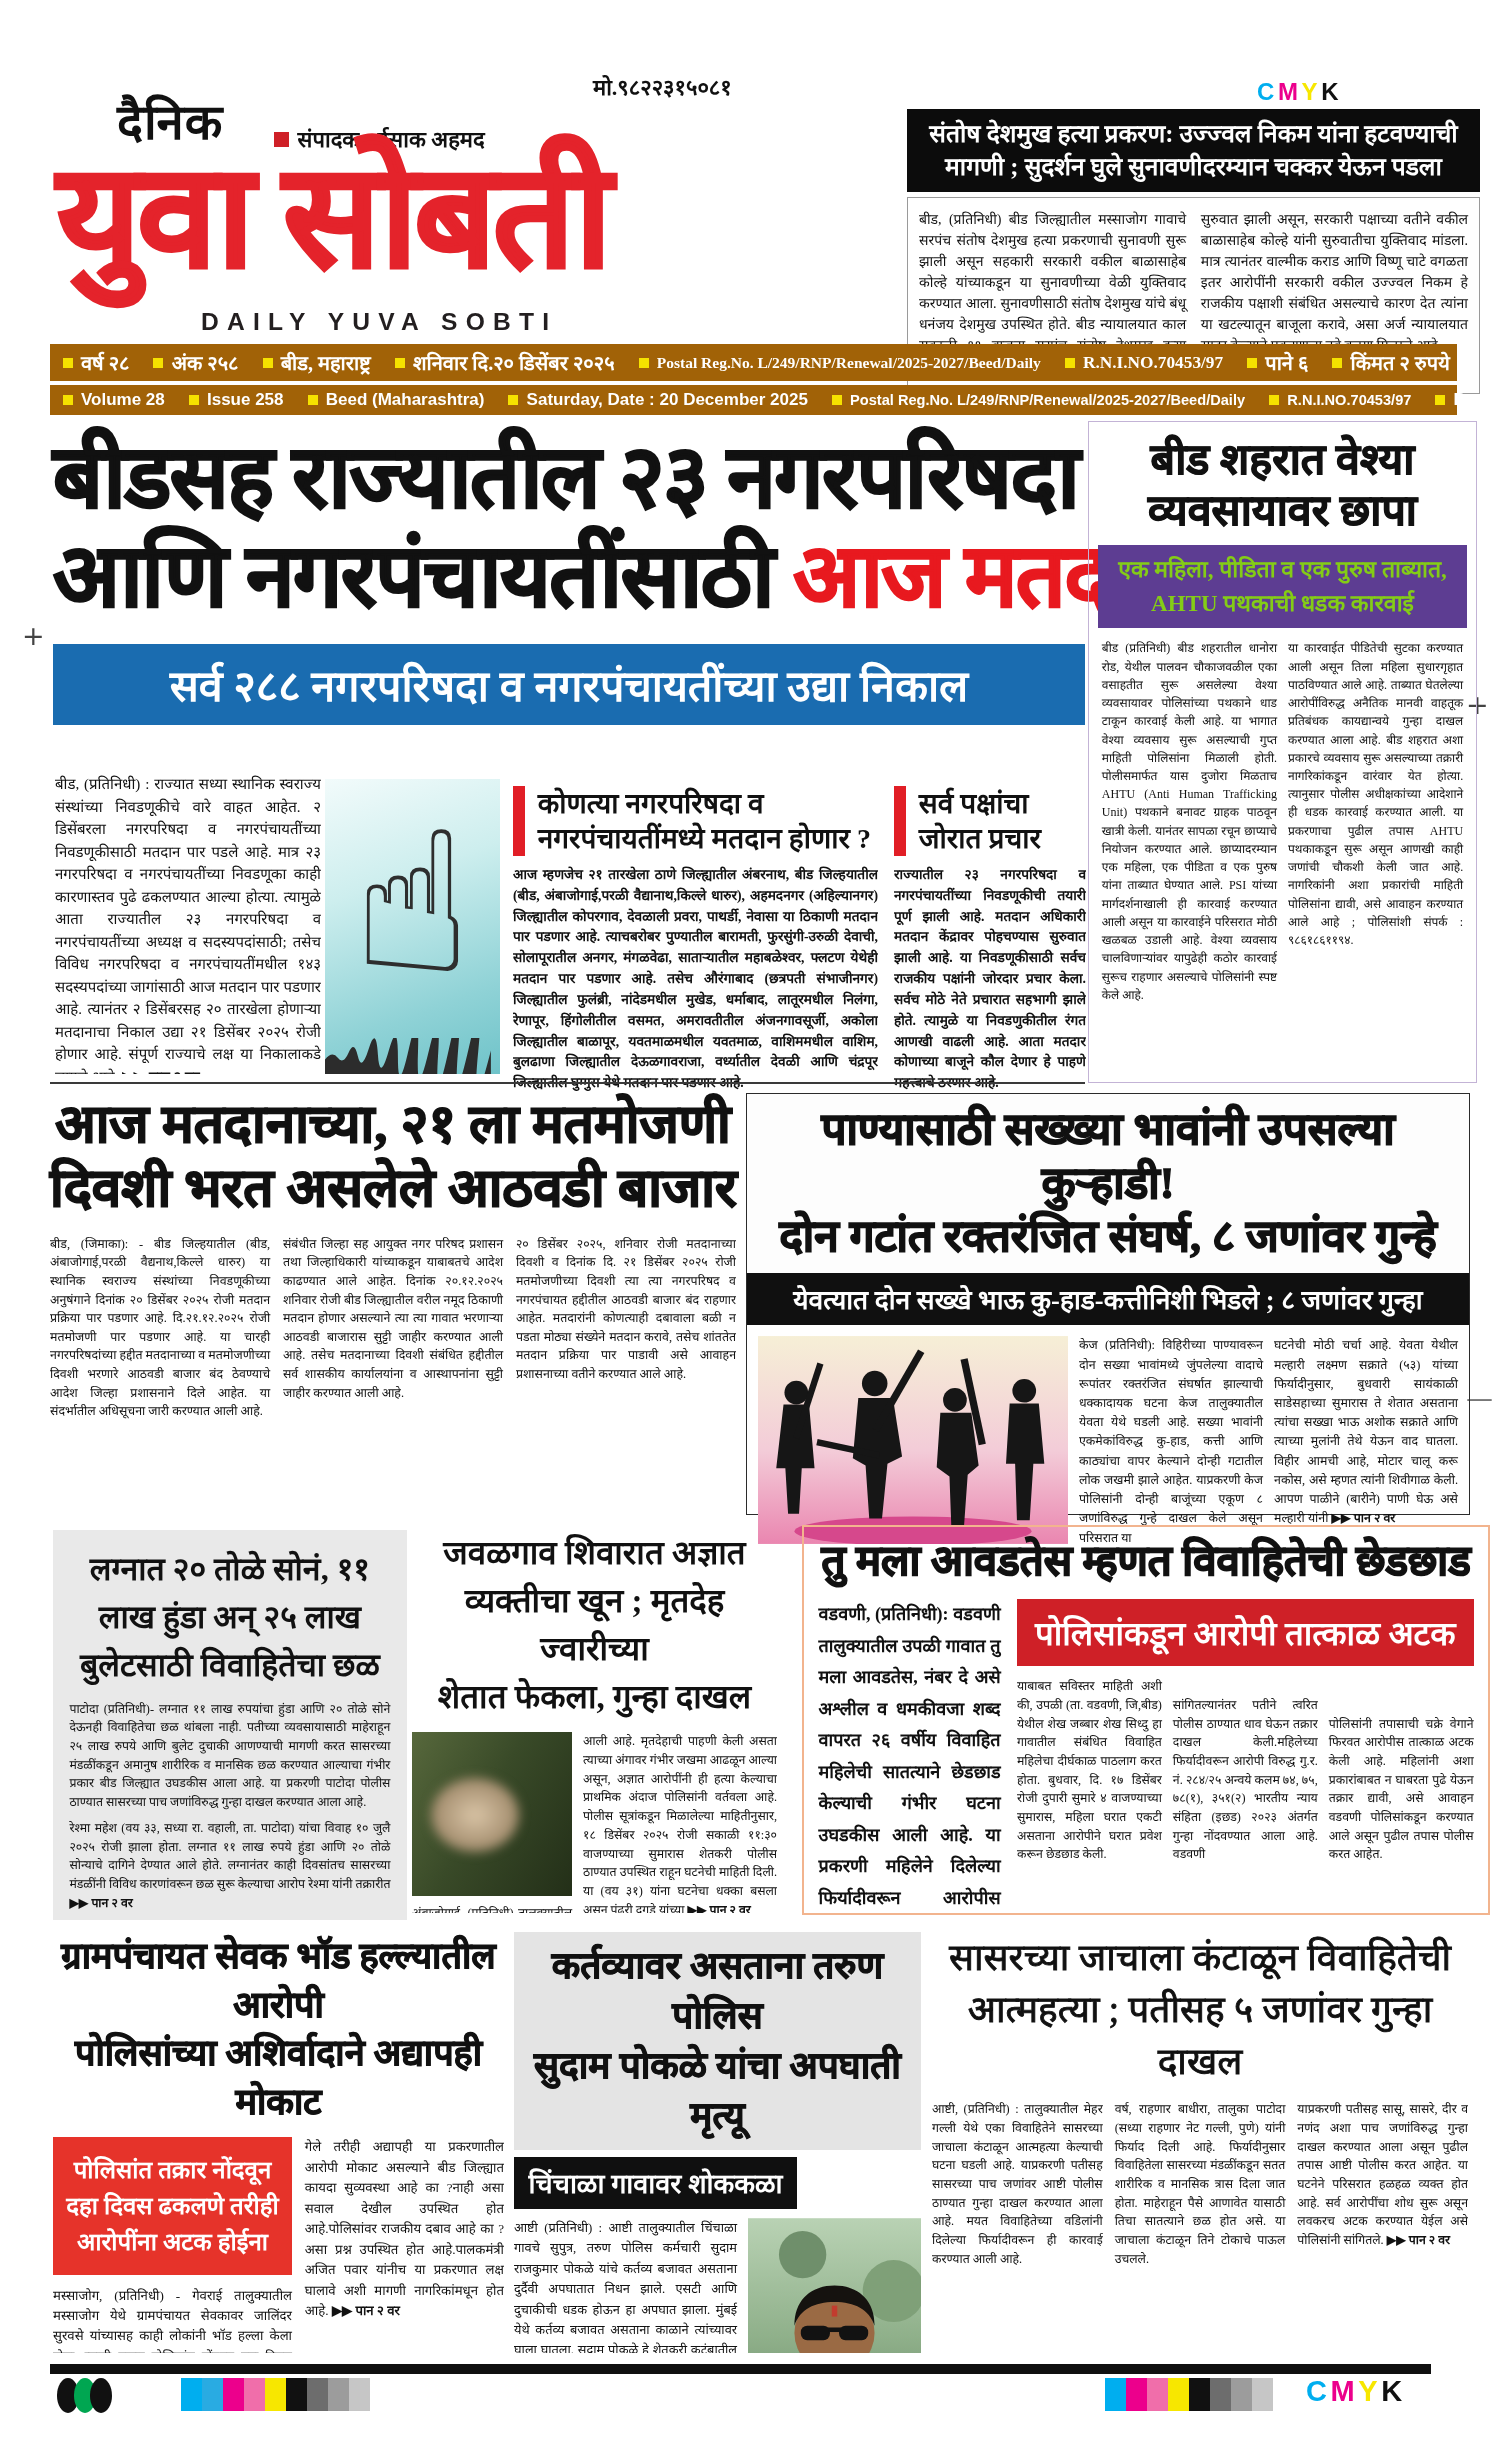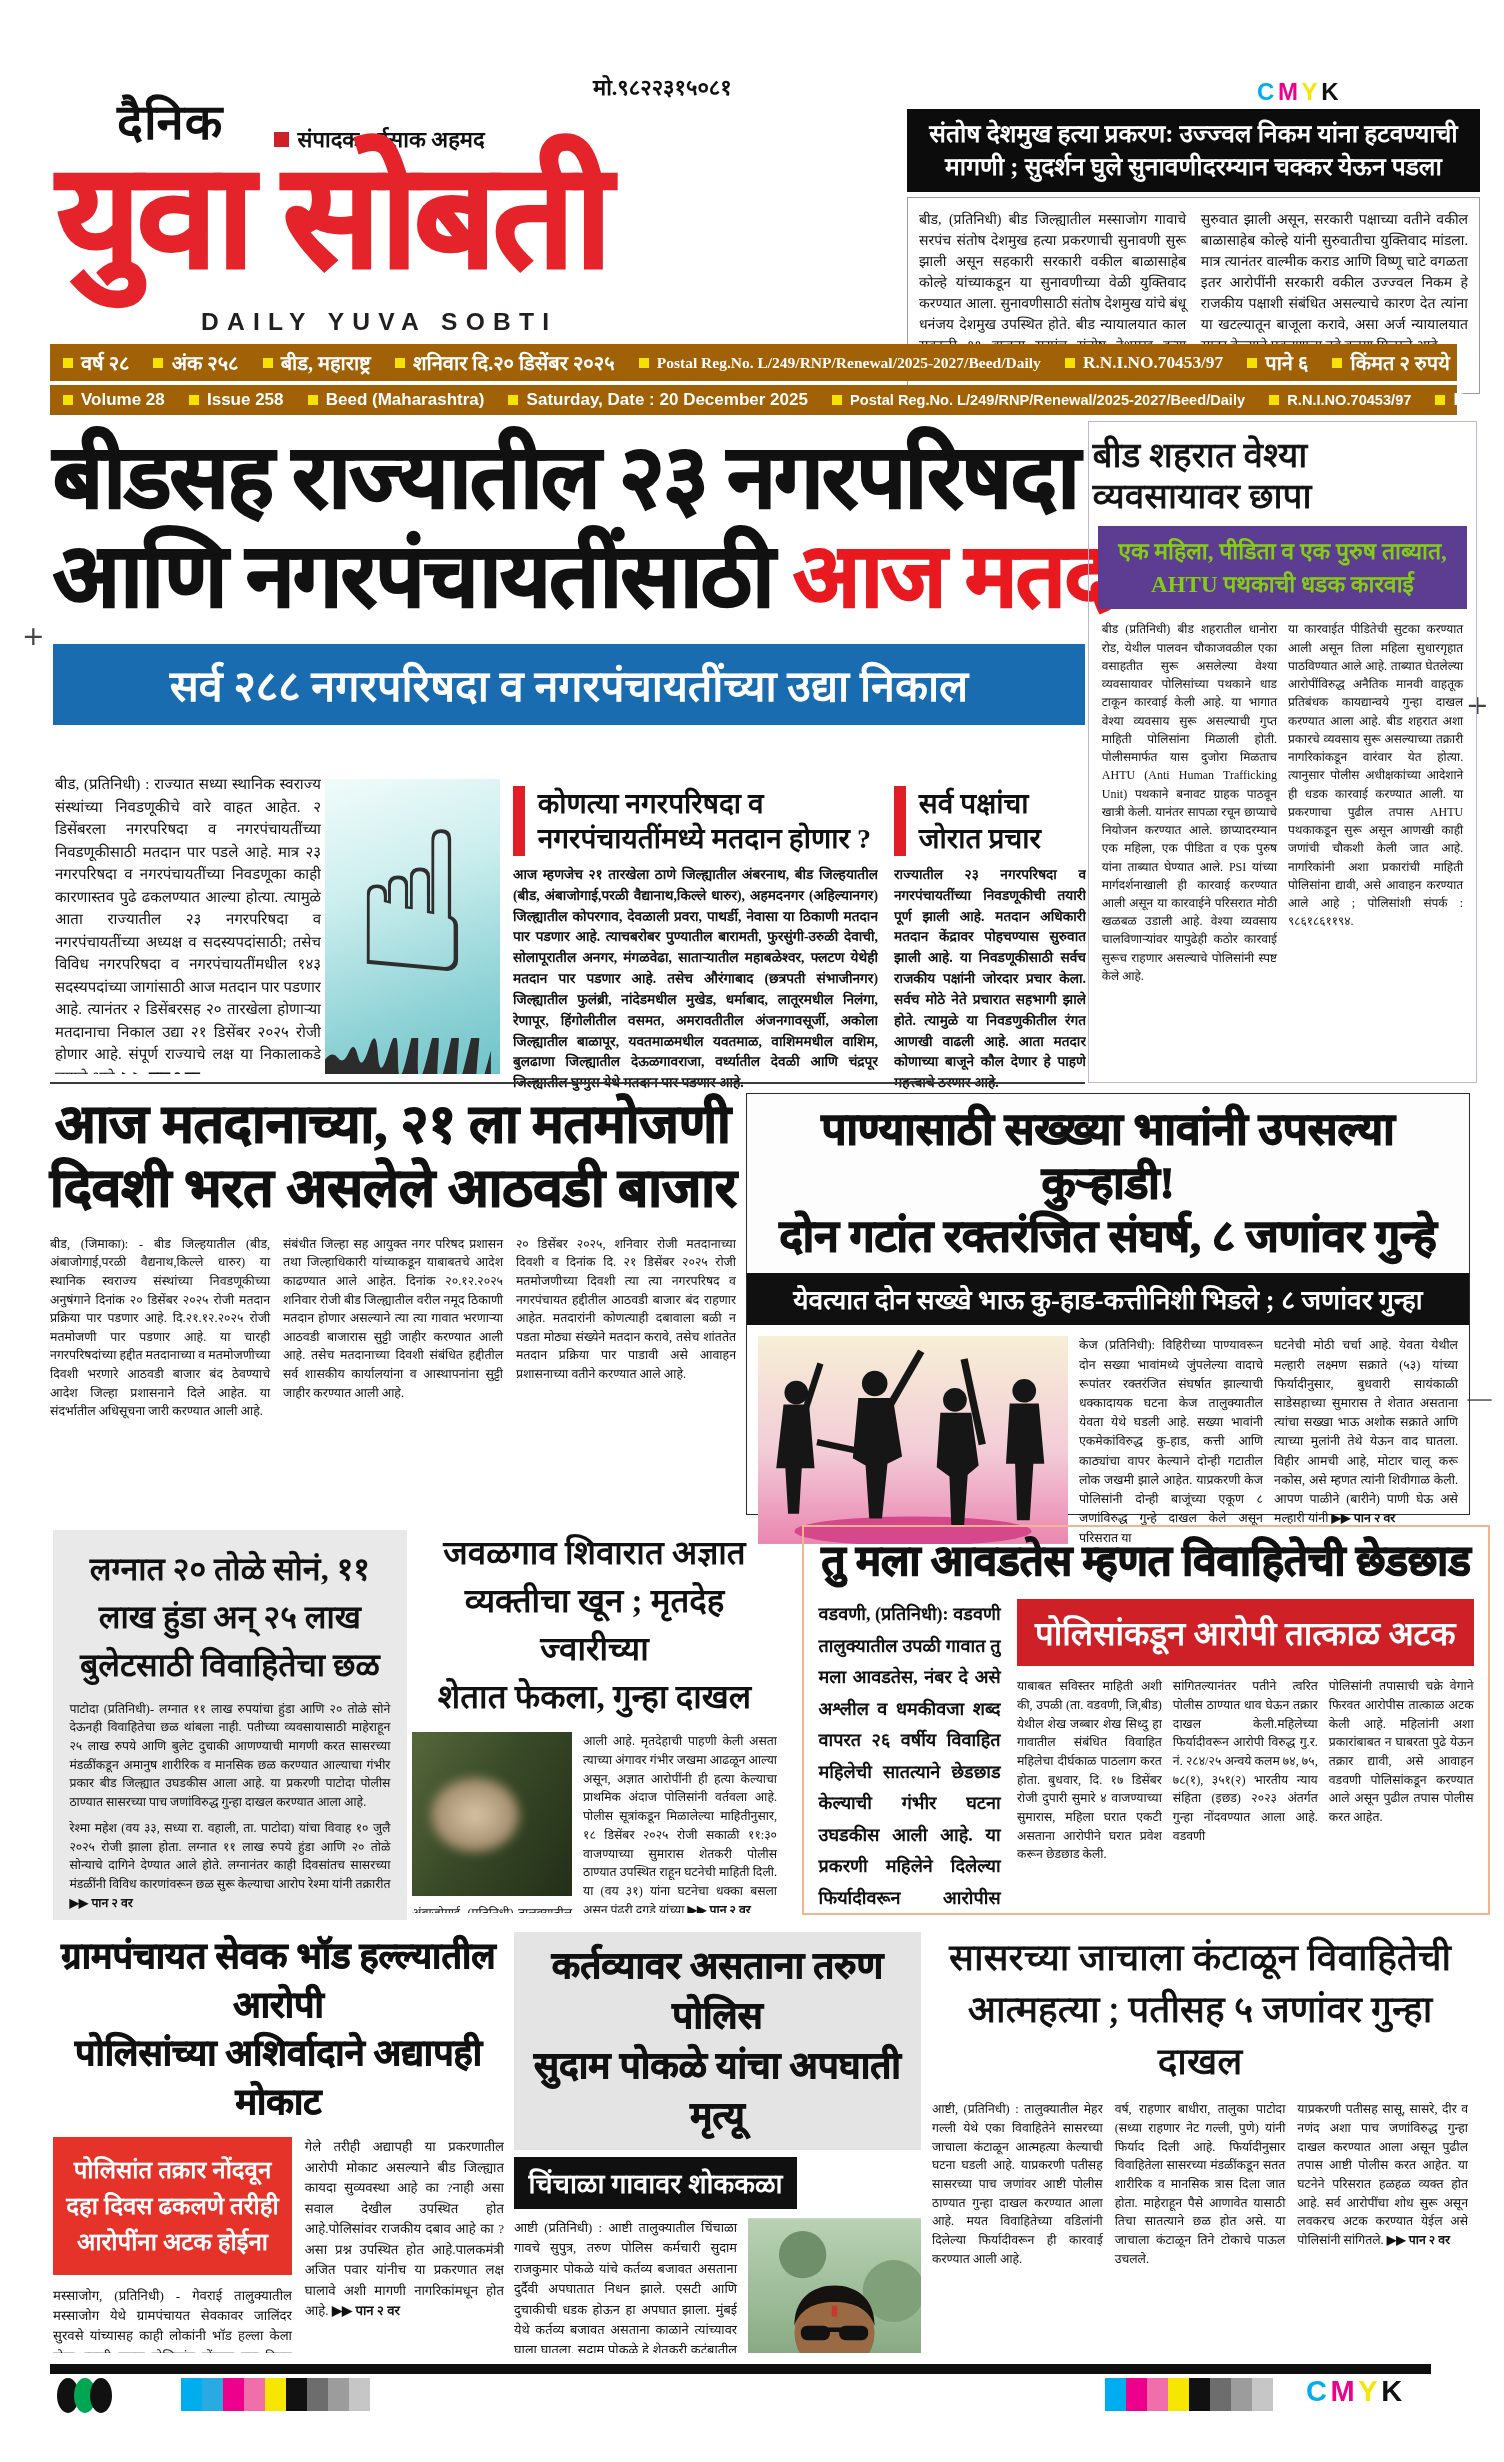--- a/index.html
+++ b/index.html
@@ -32,21 +32,21 @@
   .lead-h{font-size:88px;font-weight:900;line-height:1.12;letter-spacing:-1.8px;-webkit-text-stroke:1.8px #111;white-space:nowrap;}
   .lead-h .red{color:#e8191f;-webkit-text-stroke:1.8px #e8191f;}
   .bluebar{background:#1a6cb0;color:#fff;font-size:43px;font-weight:900;text-align:center;padding:11px 0;}
   
   .redbar-h{border-left:12px solid #e11e26;padding-left:12.8px;font-size:28px;font-weight:900;line-height:1.25;}
   .smallbody{font-size:13.7px;line-height:1.52;font-weight:600;}
   .body16{font-size:15px;line-height:1.5;}
   .more{font-weight:900;white-space:nowrap;}
   
   .raid-box{border:1.8px solid #c3b3d6;}
-  .raid-h{font-size:35px;font-weight:400;line-height:1.18;padding:12.8px 3.6px 9px;-webkit-text-stroke:0.9px #111;}
+  .raid-h{font-size:43px;font-weight:700;text-align:center;line-height:1.18;padding:12.8px 3.6px 9px;-webkit-text-stroke:0.9px #111;}
   .raid-sub{background:#5d3d92;color:#84cc16;font-size:23px;font-weight:800;text-align:center;line-height:1.45;padding:8.2px 5.5px;margin:0 9px;}
   .raid-body{display:flex;gap:11px;padding:11px 12.8px;}
   .raid-body .col{flex:1;font-size:12px;line-height:1.52;}
   
   .market-h{font-size:53px;font-weight:900;line-height:1.2;text-align:center;-webkit-text-stroke:1.4px #111;white-space:nowrap;}
   .cols3{display:flex;gap:12.8px;}
   .cols3 .col{flex:1;font-size:12.4px;line-height:1.5;}
   .fight-wrap{border:1.8px solid #2b2b2b;}
   .fight-h{font-size:44px;font-weight:900;text-align:center;line-height:1.22;padding:9px 3.6px;-webkit-text-stroke:1.4px #111;background:#fdfdfd;}
   .fight-sub{background:#101010;color:#fff;font-size:26.4px;font-weight:800;text-align:center;padding:8.2px 3.6px;}
@@ -235,21 +235,21 @@
       <div class="b13 jt" style="flex:1;"><span>आली आहे. मृतदेहाची पाहणी केली असता त्याच्या अंगावर गंभीर जखमा आढळून आल्या असून, अज्ञात आरोपींनी ही हत्या केल्याचा प्राथमिक अंदाज पोलिसांनी वर्तवला आहे. पोलीस सूत्रांकडून मिळालेल्या माहितीनुसार, १८ डिसेंबर २०२५ रोजी सकाळी ११:३० वाजण्याच्या सुमारास शेतकरी पोलीस ठाण्यात उपस्थित राहून घटनेची माहिती दिली. या (वय ३१) यांना घटनेचा धक्का बसला असून पंढरी दगडे यांच्या</span> <span class="more">▶▶ पान २ वर</span></div>
     </div>
   </div>
 
   <div class="abs tease-box" style="left:802px;top:1525px;width:655px;height:368px;overflow:hidden;">
     <div class="tease-h">तु मला आवडतेस म्हणत विवाहितेची छेडछाड</div>
     <div style="display:flex;gap:16.4px;margin-top:12.8px;">
       <div class="tease-intro jt" style="width:182px;flex:none;">वडवणी, (प्रतिनिधी): वडवणी तालुक्यातील उपळी गावात तु मला आवडतेस, नंबर दे असे अश्लील व धमकीवजा शब्द वापरत २६ वर्षीय विवाहित महिलेची सातत्याने छेडछाड केल्याची गंभीर घटना उघडकीस आली आहे. या प्रकरणी महिलेने दिलेल्या फिर्यादीवरून आरोपीस तात्काळ अटक करण्यात आली आहे.</div>
       <div style="flex:1;">
         <div class="tease-redbox">पोलिसांकडून आरोपी तात्काळ अटक</div>
-        <div style="display:flex;gap:11px;margin-top:11px;">
+        <div style="display:flex;gap:11px;margin-top:11px;align-items:flex-end;">
           <div class="b13 jt" style="flex:1;">याबाबत सविस्तर माहिती अशी की, उपळी (ता. वडवणी, जि,बीड) येथील शेख जब्बार शेख सिध्दु हा गावातील संबंधित विवाहित महिलेचा दीर्घकाळ पाठलाग करत होता. बुधवार, दि. १७ डिसेंबर रोजी दुपारी सुमारे ४ वाजण्याच्या सुमारास, महिला घरात एकटी असताना आरोपीने घरात प्रवेश करून छेडछाड केली.</div>
           <div class="b13 jt" style="flex:1;">सांगितल्यानंतर पतीने त्वरित पोलीस ठाण्यात धाव घेऊन तक्रार दाखल केली.महिलेच्या फिर्यादीवरून आरोपी विरुद्ध गु.र. नं. २८४/२५ अन्वये कलम ७४, ७५, ७८(१), ३५१(२) भारतीय न्याय संहिता (इछड) २०२३ अंतर्गत गुन्हा नोंदवण्यात आला आहे. वडवणी</div>
           <div class="b13 jt" style="flex:1;">पोलिसांनी तपासाची चक्रे वेगाने फिरवत आरोपीस तात्काळ अटक केली आहे. महिलांनी अशा प्रकारांबाबत न घाबरता पुढे येऊन तक्रार द्यावी, असे आवाहन वडवणी पोलिसांकडून करण्यात आले असून पुढील तपास पोलीस करत आहेत.</div>
         </div>
       </div>
     </div>
   </div>
 
   <div class="abs" style="left:53px;top:1932px;width:451px;height:421px;overflow:hidden;">
     <div class="gram-h">

